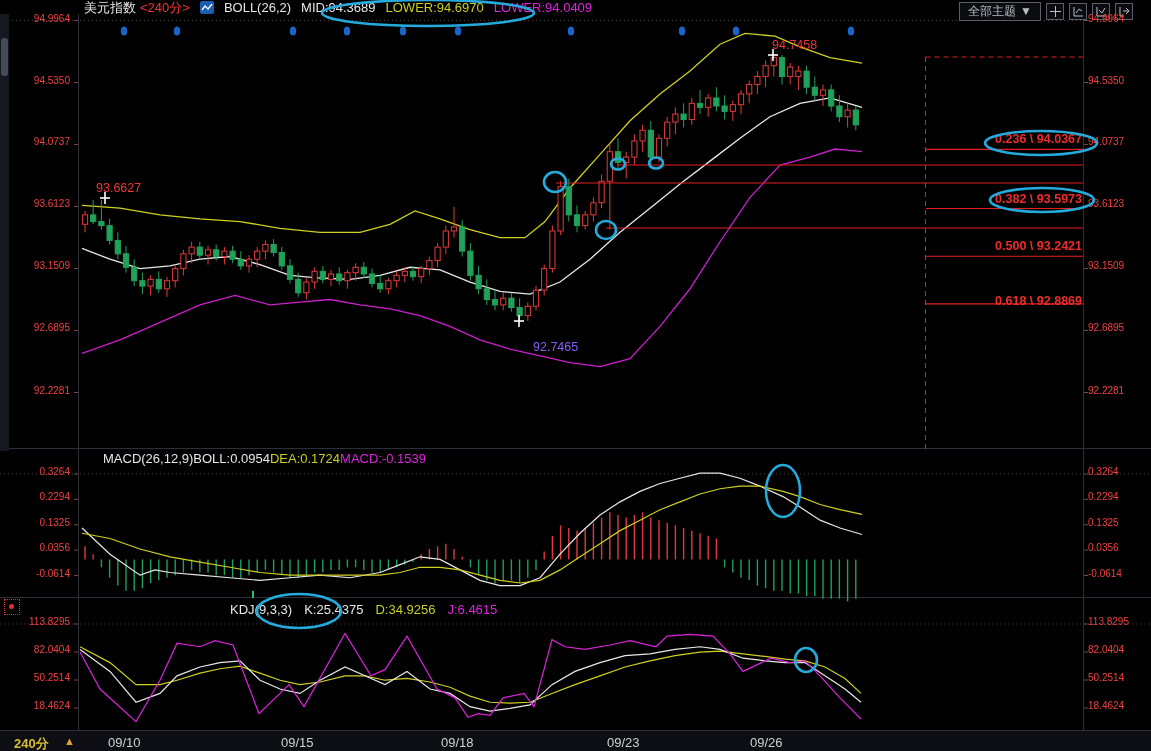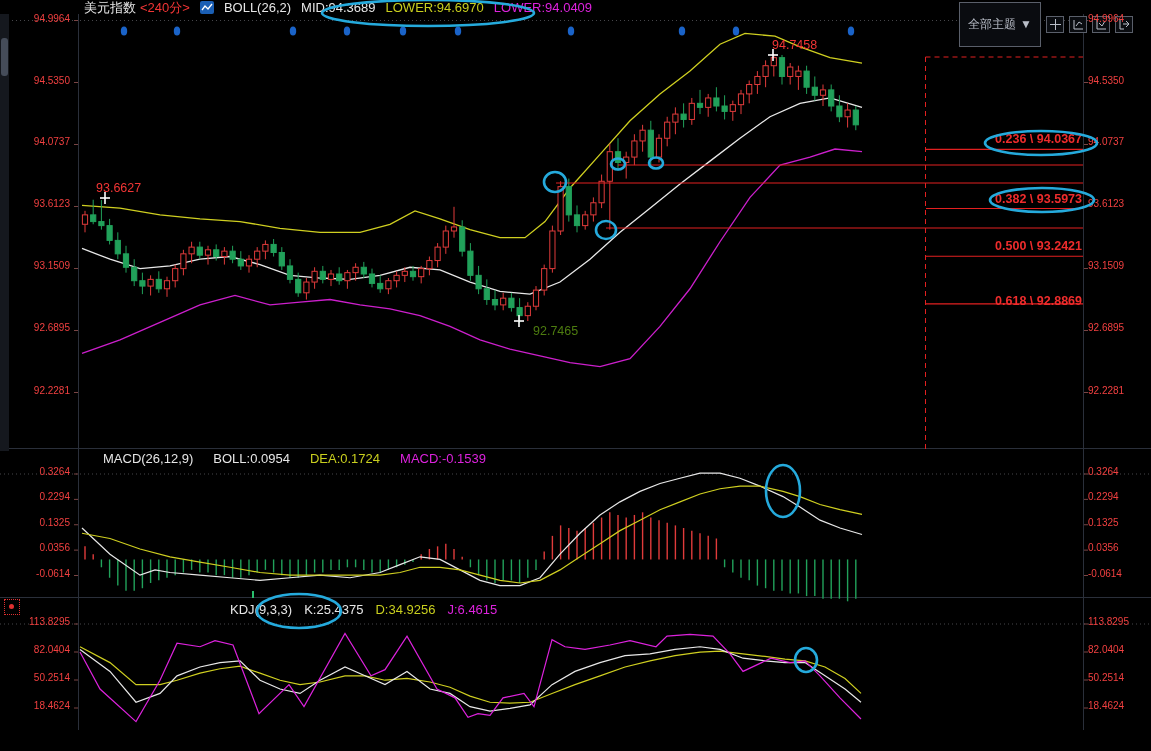--- a/index.html
+++ b/index.html
@@ -5,25 +5,25 @@
   html,body{margin:0;padding:0;background:#000;}
   .stage{position:relative;width:1151px;height:751px;background:#000;overflow:hidden;
          font-family:"Liberation Sans","DejaVu Sans",sans-serif;}
   .lbl{position:absolute;font-size:10px;color:#f24040;white-space:nowrap;}
   .hdr{position:absolute;left:84px;top:0;height:15px;display:flex;align-items:center;gap:10px;
        font-size:13px;white-space:nowrap;z-index:2;}
   .t-white{color:#e6e6e6;} .t-red{color:#f23535;} .t-yellow{color:#c9cf1e;} .t-magenta{color:#dd22dd;}
   .mini-icon{display:inline-block;width:14px;height:13px;background:#1b5fb4;border-radius:2px;position:relative;}
   .mini-icon svg{position:absolute;left:0;top:0;}
   .toolbar{position:absolute;right:18px;top:2px;display:flex;gap:5px;align-items:center;z-index:2;}
-  .themes-btn{border:1px solid #5a5f6a;color:#b9bec8;font-size:12px;padding:14px 8px;height:15px;
+  .themes-btn{border:1px solid #5a5f6a;color:#b9bec8;font-size:12px;padding:1px 8px;height:15px;
               line-height:15px;display:flex;gap:4px;background:#0a0c10;}
   .tool-box{border:1px solid #5a5f6a;width:16px;height:15px;display:flex;align-items:center;
             justify-content:center;background:#0a0c10;}
-  .macd-hdr{position:absolute;left:103px;top:451px;font-size:13px;display:flex;gap:20px;
+  .macd-hdr{position:absolute;left:103px;top:451px;font-size:13px;display:flex;gap:0;
             white-space:nowrap;z-index:2;}
   .kdj-hdr{position:absolute;left:230px;top:602px;font-size:13px;display:flex;gap:12px;
            white-space:nowrap;z-index:2;}
   .footer{position:absolute;left:0;top:730px;width:1151px;height:21px;background:#0c0e13;
           border-top:1px solid #2c313b;z-index:2;}
   .period-tag{position:absolute;left:14px;top:4px;font-size:13px;font-weight:bold;color:#d8bd32;}
   .period-arrow{position:absolute;left:64px;top:4px;font-size:11px;color:#e0a030;}
   .date-lbl{position:absolute;top:4px;font-size:13px;color:#d0d0d0;}
   .watermark{position:absolute;right:18px;top:688px;font-size:38px;color:#c9cdd6;letter-spacing:3px;
              z-index:2;text-shadow:2px 2px 3px #000;}
@@ -496,23 +496,28 @@
       <div class="lbl" style="left: 8px; top: 616px; width: 62px; text-align: right;">113.8295</div>
       <div class="lbl" style="left: 1088px; top: 616px;">113.8295</div>
       <div class="lbl" style="left: 8px; top: 644px; width: 62px; text-align: right;">82.0404</div>
       <div class="lbl" style="left: 1088px; top: 644px;">82.0404</div>
       <div class="lbl" style="left: 8px; top: 672px; width: 62px; text-align: right;">50.2514</div>
       <div class="lbl" style="left: 1088px; top: 672px;">50.2514</div>
       <div class="lbl" style="left: 8px; top: 700px; width: 62px; text-align: right;">18.4624</div>
       <div class="lbl" style="left: 1088px; top: 700px;">18.4624</div>
       <div class="anno" style="left: 96px; top: 181px; color: rgb(242, 53, 53);">93.6627</div>
       <div class="anno" style="left: 772px; top: 38px; color: rgb(242, 53, 53);">94.7458</div>
-      <div class="anno" style="left: 533px; top: 324px; color: #4d7c0f;">92.7465</div>
+      <div class="anno" style="left: 533px; top: 340px; color: #8b5cf6;">92.7465</div>
     </div>
 
+  <div class="footer">
+    <span class="period-tag">240分</span>
+    <span class="period-arrow">▲</span>
+    <span id="dates"><span class="date-lbl" style="left: 108px;">09/10</span><span class="date-lbl" style="left: 281px;">09/15</span><span class="date-lbl" style="left: 441px;">09/18</span><span class="date-lbl" style="left: 607px;">09/23</span><span class="date-lbl" style="left: 750px;">09/26</span></span>
+  </div>
 
 
   <svg class="layer top" id="overlay" width="1151" height="751">
       <ellipse cx="428" cy="13" rx="106" ry="13" fill="none" stroke="#25aadc" stroke-width="2.6"></ellipse>
       <ellipse cx="1041" cy="143" rx="56" ry="12" fill="none" stroke="#25aadc" stroke-width="2.6"></ellipse>
       <ellipse cx="1042" cy="200" rx="52" ry="12" fill="none" stroke="#25aadc" stroke-width="2.6"></ellipse>
       <ellipse cx="555" cy="182" rx="11" ry="10" fill="none" stroke="#25aadc" stroke-width="2.6"></ellipse>
       <ellipse cx="618" cy="164" rx="7" ry="5.5" fill="none" stroke="#25aadc" stroke-width="2.6"></ellipse>
       <ellipse cx="656" cy="163" rx="7" ry="5.5" fill="none" stroke="#25aadc" stroke-width="2.6"></ellipse>
       <ellipse cx="606" cy="230" rx="10" ry="9" fill="none" stroke="#25aadc" stroke-width="2.6"></ellipse>

